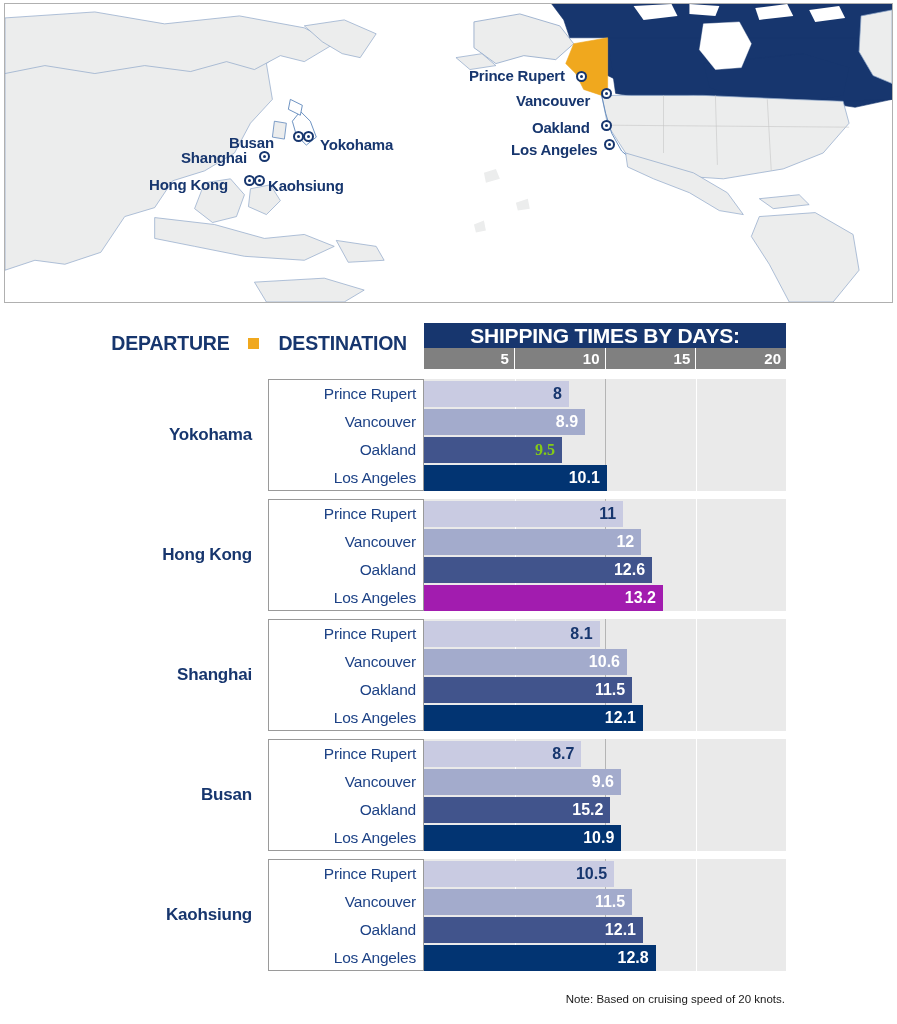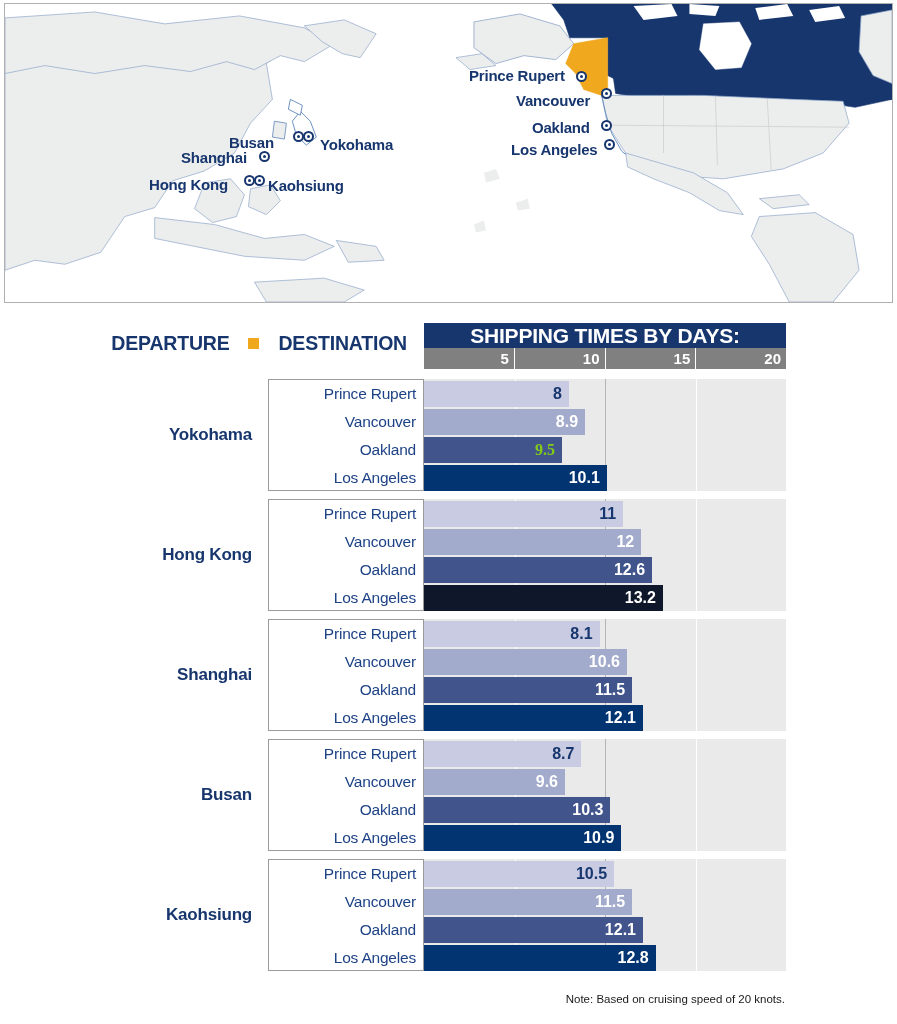--- a/index.html
+++ b/index.html
@@ -267,21 +267,21 @@
           <div class="row" style="top: 30px;">
             <div class="dest">Vancouver</div>
             <div class="bar" style="width: 217.2px; background: rgb(163, 171, 204); color: rgb(255, 255, 255);">12</div>
           </div>
           <div class="row" style="top: 58px;">
             <div class="dest">Oakland</div>
             <div class="bar" style="width: 228.06px; background: rgb(65, 84, 140); color: rgb(255, 255, 255);">12.6</div>
           </div>
           <div class="row" style="top: 86px;">
             <div class="dest">Los Angeles</div>
-            <div class="bar" style="width: 238.92px; background: #0f172a; color: rgb(255, 255, 255);">13.2</div>
+            <div class="bar" style="width: 238.92px; background: #a21caf; color: rgb(255, 255, 255);">13.2</div>
           </div>
         </div>
       </div>
       <div class="group" style="top: 316px;">
         <div class="group-name">Shanghai</div>
         <div class="label-box"></div>
         <div class="plot">
           <div class="gridline" style="left: 90.5px;"></div>
           <div class="gridline major" style="left: 181px;"></div>
           <div class="gridline" style="left: 271.5px;"></div>
@@ -313,25 +313,25 @@
           <div class="gridline major" style="left: 181px;"></div>
           <div class="gridline" style="left: 271.5px;"></div>
         </div>
         <div class="rows">
           <div class="row" style="top: 2px;">
             <div class="dest">Prince Rupert</div>
             <div class="bar" style="width: 157.47px; background: rgb(201, 203, 226); color: rgb(23, 54, 110);">8.7</div>
           </div>
           <div class="row" style="top: 30px;">
             <div class="dest">Vancouver</div>
-            <div class="bar" style="width: 141px; background: rgb(163, 171, 204); color: rgb(255, 255, 255);">9.6</div>
-          </div>
-          <div class="row" style="top: 58px;">
-            <div class="dest">Oakland</div>
-            <div class="bar" style="width: 186.43px; background: rgb(65, 84, 140); color: rgb(255, 255, 255);">10.3</div>
+            <div class="bar" style="width: 197px; background: rgb(163, 171, 204); color: rgb(255, 255, 255);">9.6</div>
+          </div>
+          <div class="row" style="top: 58px;">
+            <div class="dest">Oakland</div>
+            <div class="bar" style="width: 186.43px; background: rgb(65, 84, 140); color: rgb(255, 255, 255);">15.2</div>
           </div>
           <div class="row" style="top: 86px;">
             <div class="dest">Los Angeles</div>
             <div class="bar" style="width: 197.29px; background: rgb(2, 52, 114); color: rgb(255, 255, 255);">10.9</div>
           </div>
         </div>
       </div>
       <div class="group" style="top: 556px;">
         <div class="group-name">Kaohsiung</div>
         <div class="label-box"></div>

